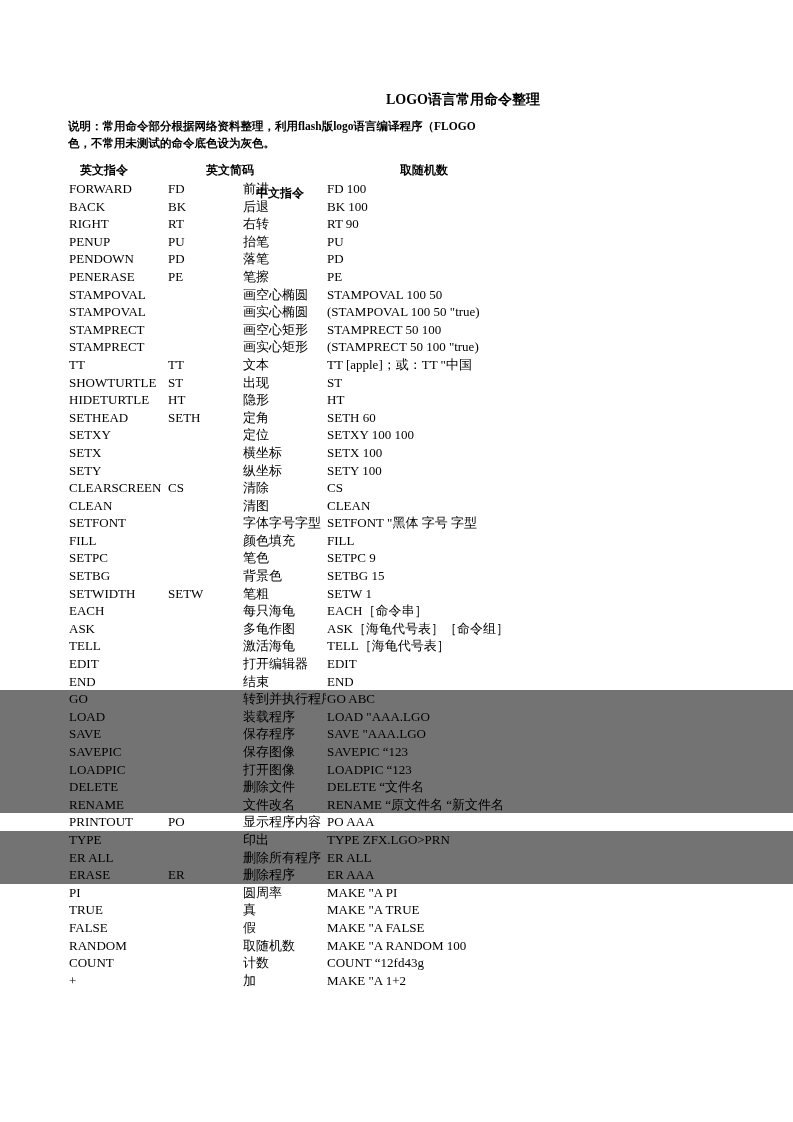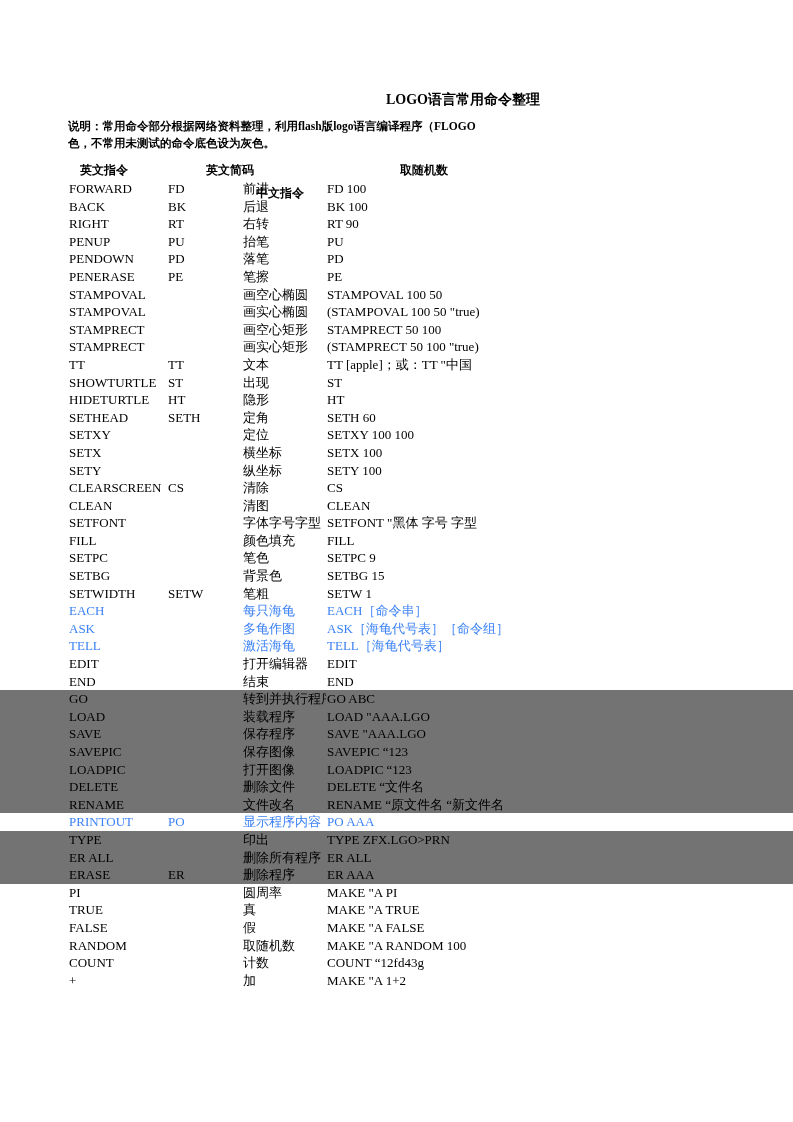--- a/index.html
+++ b/index.html
@@ -86,21 +86,21 @@
   .hdr .cell {
     font-size: 12px;
     font-weight: bold;
   }
   .hdr { height: 20px; line-height: 20px; }
   .hdr .c1 { left: 80px; width: 90px; }
   .hdr .c2 { left: 184px; width: 76px; margin-left: 22px; }
   .hdr .c3 { left: 256px; width: 90px; margin-top: 23px; }
   .hdr .c4 { left: 400px; width: 140px; }
 
-  .row.faded .cell { color: #3b82f6; }
+  .row.faded .cell { color: #000000; }
 </style>
 </head>
 <body>
 
 <div class="page">
 
   <div class="title-row">
     <span class="title-text">LOGO语言常用命令整理</span>
   </div>
 

